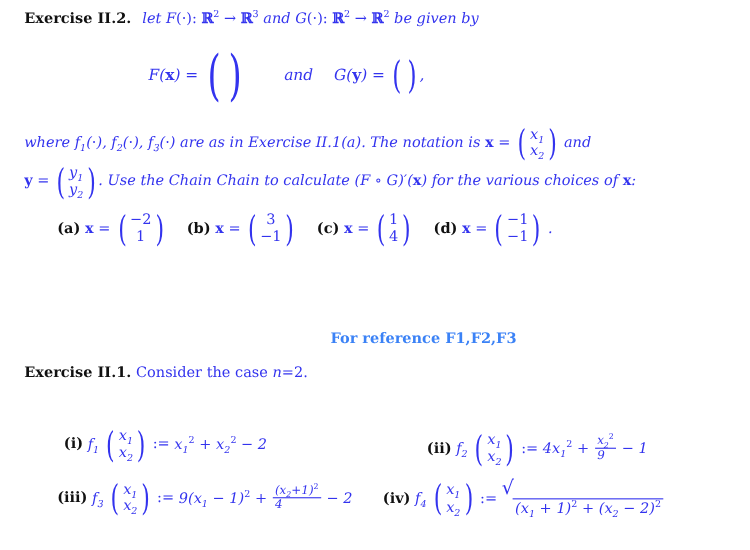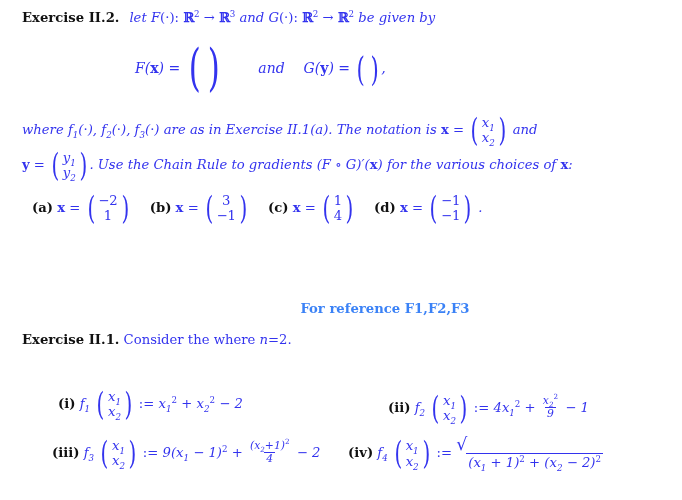--- a/index.html
+++ b/index.html
@@ -75,21 +75,20 @@
   }
   
   .cvec2 .par { font-size: 2.45em; }
   
   .cvec3 .par { font-size: 3.55em; }
 
   
   .frac {
     display: inline-flex;
     flex-direction: column;
-    align-items: center;
     vertical-align: middle;
     font-size: 0.82em;
     line-height: 1.05;
     margin: 0 1px;
     position: relative;
     top: -0.1em;
   }
   .frac .num { padding: 0 2px; }
   .frac .den { padding: 0 2px; border-top: 1px solid #3333ee; }
 
@@ -169,27 +168,27 @@
 
   <div class="row" style="left:22px; top:149px;">
     <span class="math"><span class="vec">y</span> =</span>
     <span class="cvec cvec2">
       <span class="par">(</span>
       <span class="entries">
         <span class="math"><span>y</span><sub class="mathsub">1</sub></span>
         <span class="math"><span>y</span><sub class="mathsub">2</sub></span>
       </span>
       <span class="par">)</span>
-    </span><span class="blue ital">. Use the Chain Rule to gradients</span>
+    </span><span class="blue ital">. Use the Chain Chain to calculate</span>
     <span class="math">(F ∘ G)′(<span class="vec">x</span>)</span>
     <span class="blue ital">for the various choices of</span>
     <span class="math vec">x</span><span class="blue ital">:</span>
   </div>
 
-  <div class="row" style="left:32px; top:192px;">
+  <div class="row" style="left:52px; top:192px;">
 
     <span>
       <span class="blk bold">(a)</span>
       <span class="math"><span class="vec">x</span> =</span>
       <span class="cvec cvec2">
         <span class="par">(</span>
         <span class="entries">
           <span>−2</span>
           <span>1</span>
         </span>
@@ -237,21 +236,21 @@
         </span>
         <span class="par">)</span>
       </span>
     </span><span class="math">.</span>
   </div>
 
   <div class="row red bold" style="left:0; top:301px; width:682px; text-align:center;">For reference F1,F2,F3</div>
 
   <div class="row" style="left:22px; top:332px;">
     <span class="blk bold">Exercise II.1.</span>
-    <span class="blue">Consider the where</span>
+    <span class="blue">Consider the case</span>
     <span class="math">n</span><span class="blue">=</span><span class="blue">2</span><span class="blue">.</span>
   </div>
 
 
   <div class="row" style="left:58px; top:388px;">
     <span class="blk bold">(i)</span>
     <span class="math"><span>f</span><sub class="mathsub">1</sub></span>
     <span class="cvec cvec2">
       <span class="par">(</span>
       <span class="entries">

